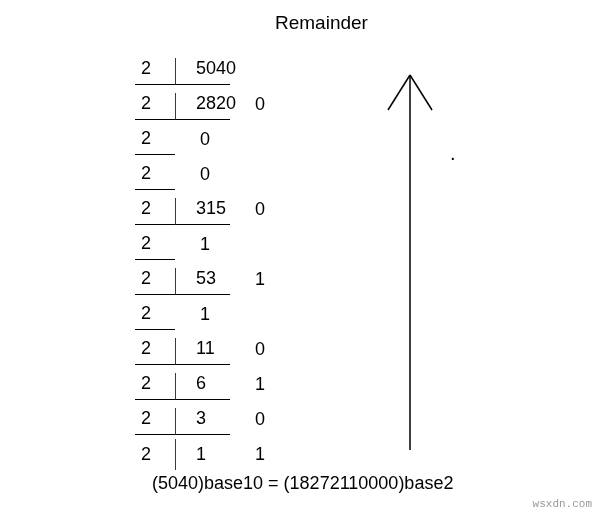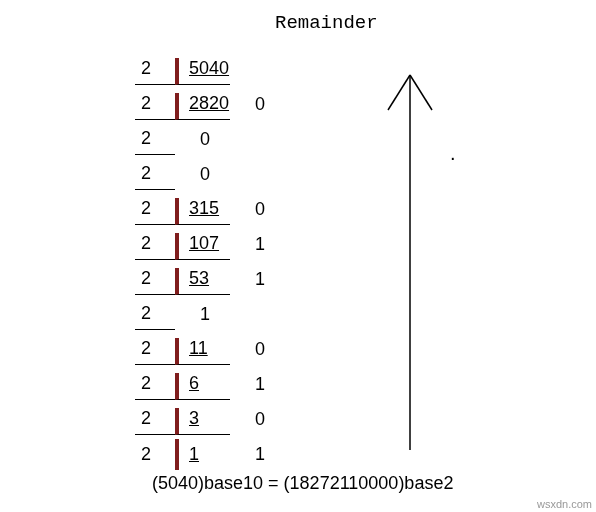--- a/index.html
+++ b/index.html
@@ -9,21 +9,20 @@
       width: 596px;
       height: 512px;
       background: #fff;
       position: relative;
     }
     .header-text {
       position: absolute;
       top: 12px;
       left: 275px;
       font-size: 19px;
-      font-family: Liberation Mono, monospace;
     }
     .stray-dot {
       position: absolute;
       top: 142px;
       left: 450px;
       font-size: 20px;
     }
     .division-table {
       position: absolute;
       top: 50px;
@@ -35,25 +34,24 @@
       height: 35px;
     }
     .divisor-cell {
       width: 40px;
       border-bottom: 1px solid #000;
       padding-left: 6px;
       padding-bottom: 5px;
     }
     .quotient-cell {
       width: 55px;
-      border-left: 4px solid #7f1d1d;
+      border-left: 1px solid #7f1d1d;
       border-bottom: 1px solid #000;
-      padding-left: 10px;
+      padding-left: 20px;
       padding-bottom: 5px;
-      text-decoration: underline;
     }
     .remainder-cell {
       width: 60px;
       padding-bottom: 5px;
       text-align: center;
     }
     .last-quotient {
       border-bottom: none;
       padding-top: 5px;
     }
@@ -70,21 +68,21 @@
       position: absolute;
       top: 60px;
       left: 380px;
     }
     .watermark {
       position: absolute;
       bottom: 2px;
       right: 4px;
       font-size: 11px;
       color: #999;
-      font-family: Liberation Sans, sans-serif;
+      font-family: Liberation Mono, monospace;
     }
   </style>
 </head>
 <body>
 
 <div class="header-text">Remainder</div>
 <div class="stray-dot">.</div>
 
 <div class="division-table">
   <div class="row">
@@ -105,21 +103,20 @@
     <div class="divisor-cell">2</div>
     <div class="remainder-cell">0</div>
   </div>
   <div class="row">
     <div class="divisor-cell">2</div>
     <div class="quotient-cell">315</div>
     <div class="remainder-cell">0</div>
   </div>
   <div class="row">
     <div class="divisor-cell">2</div>
-    <div class="quotient-cell">107</div>
     <div class="remainder-cell">1</div>
   </div>
   <div class="row">
     <div class="divisor-cell">2</div>
     <div class="quotient-cell">53</div>
     <div class="remainder-cell">1</div>
   </div>
   <div class="row">
     <div class="divisor-cell">2</div>
     <div class="remainder-cell">1</div>

